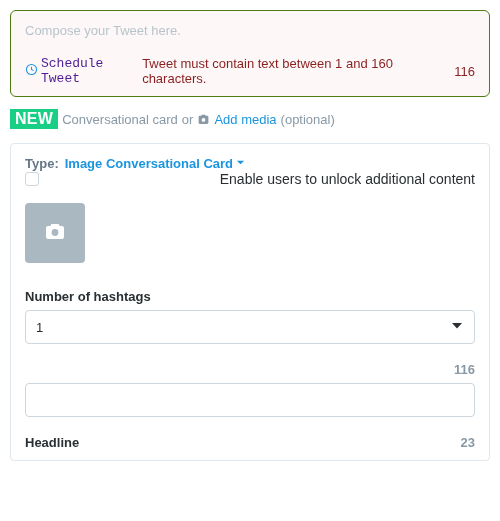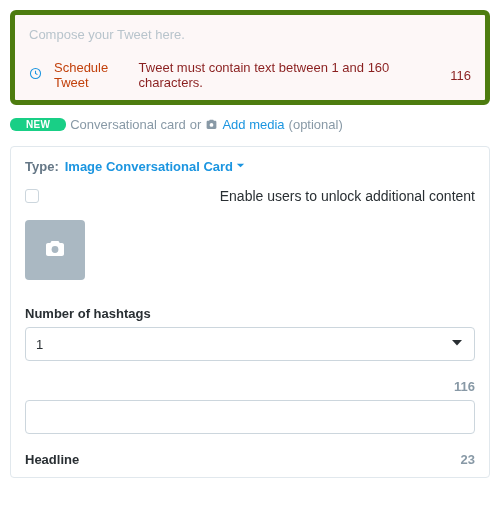--- a/index.html
+++ b/index.html
@@ -7,41 +7,42 @@
     margin: 0;
     font-family: "Helvetica Neue", Helvetica, Arial, sans-serif;
     font-size: 13px;
     color: #292f33;
     background: #fff;
     width: 500px;
   }
   .pad { padding: 10px; }
 
   .compose-box {
-    border: 5px solid #4d7c0f;
+    border: 1px solid #4d7c0f;
     border-radius: 6px;
     background: #fdf7f7;
     padding: 12px 14px 10px;
   }
   .compose-placeholder {
     color: #b8c4cc;
     font-size: 13px;
     margin-bottom: 18px;
   }
   .compose-row {
     display: flex;
     align-items: center;
     width: 100%;
   }
   .schedule {
     display: flex;
     align-items: center;
-    color: #c2410c;
-    font-size: 13px;
-    gap: 12px;
+    color: #4c1d95;
+    font-size: 13px;
+    gap: 3px;
+    font-family: Liberation Mono, monospace;
   }
   .schedule svg { width:13px; height:13px; }
   .spacer { flex: 1; }
   .err {
     color: #8a1f1f;
     font-size: 13px;
     margin-right: 14px;
   }
   .count {
     color: #8a1f1f;
@@ -51,41 +52,41 @@
   .cardline {
     display: flex;
     align-items: center;
     gap: 4px;
     font-size: 13px;
     padding: 2px 0 0 0;
   }
   .newbadge {
     background: #19cf86;
     color: #fff;
-    font-size: 10px;
+    font-size: 16px;
     font-weight: bold;
-    padding: 1px 16px;
-    border-radius: 6px;
+    padding: 1px 5px;
+    border-radius: 0;
     letter-spacing: 0.3px;
   }
   .gray { color: #8899a6; }
   .link { color: #1b95e0; }
   .cam-icon-inline { display:inline-flex; color:#8899a6; }
   .cam-icon-inline svg { width:13px; height:11px; }
 
   .cardpanel {
     border: 1px solid #e1e8ed;
     border-radius: 4px;
     background: #fff;
     padding: 12px 14px 4px;
   }
   .card-header {
     display: flex;
     align-items: flex-end;
-    margin-bottom: 14px;
+    margin-bottom: 0;
   }
   .type-line {
     color: #1b95e0;
     font-size: 13px;
     font-weight: bold;
     display: flex;
     align-items: center;
     gap: 2px;
   }
   .type-label { color: #657786; font-weight: bold; margin-right:4px;}

